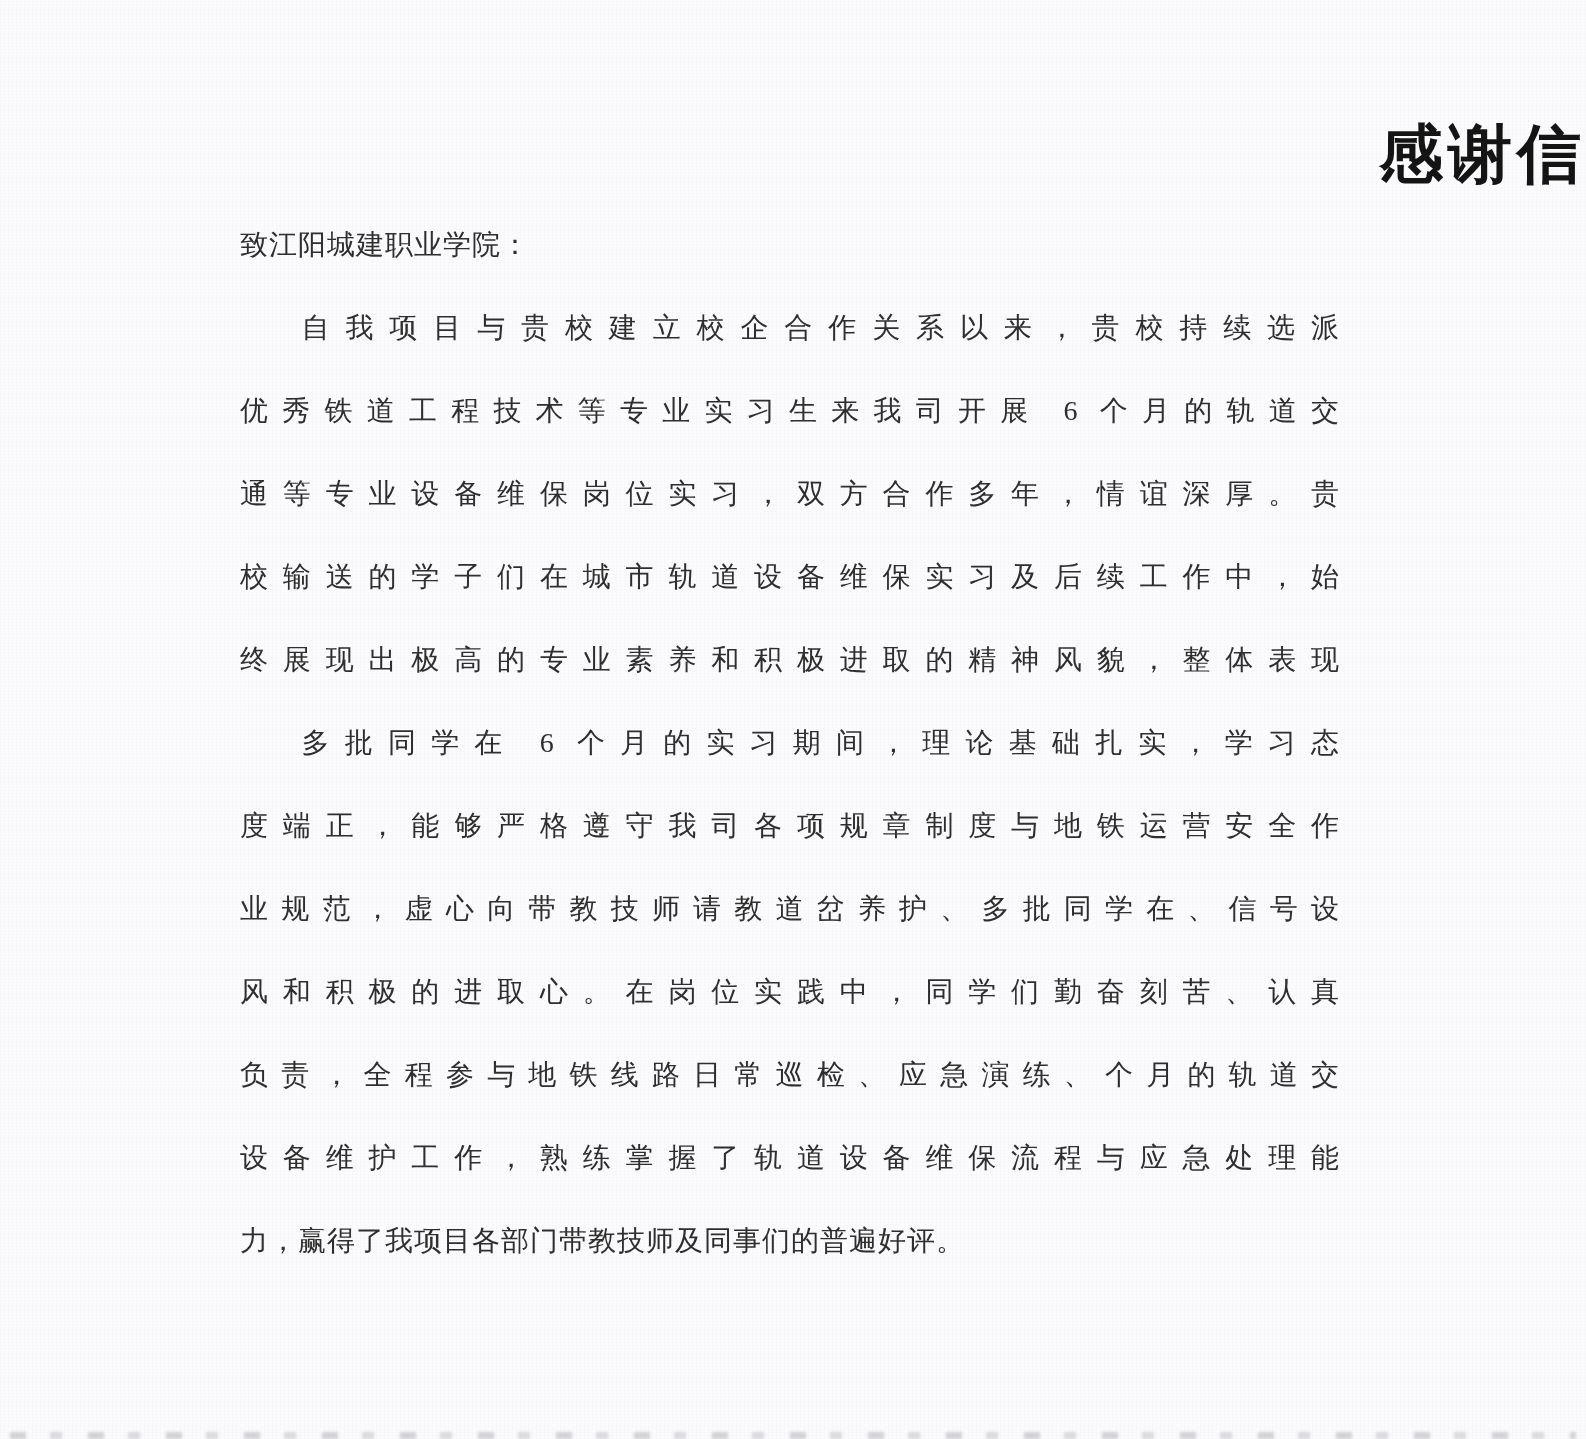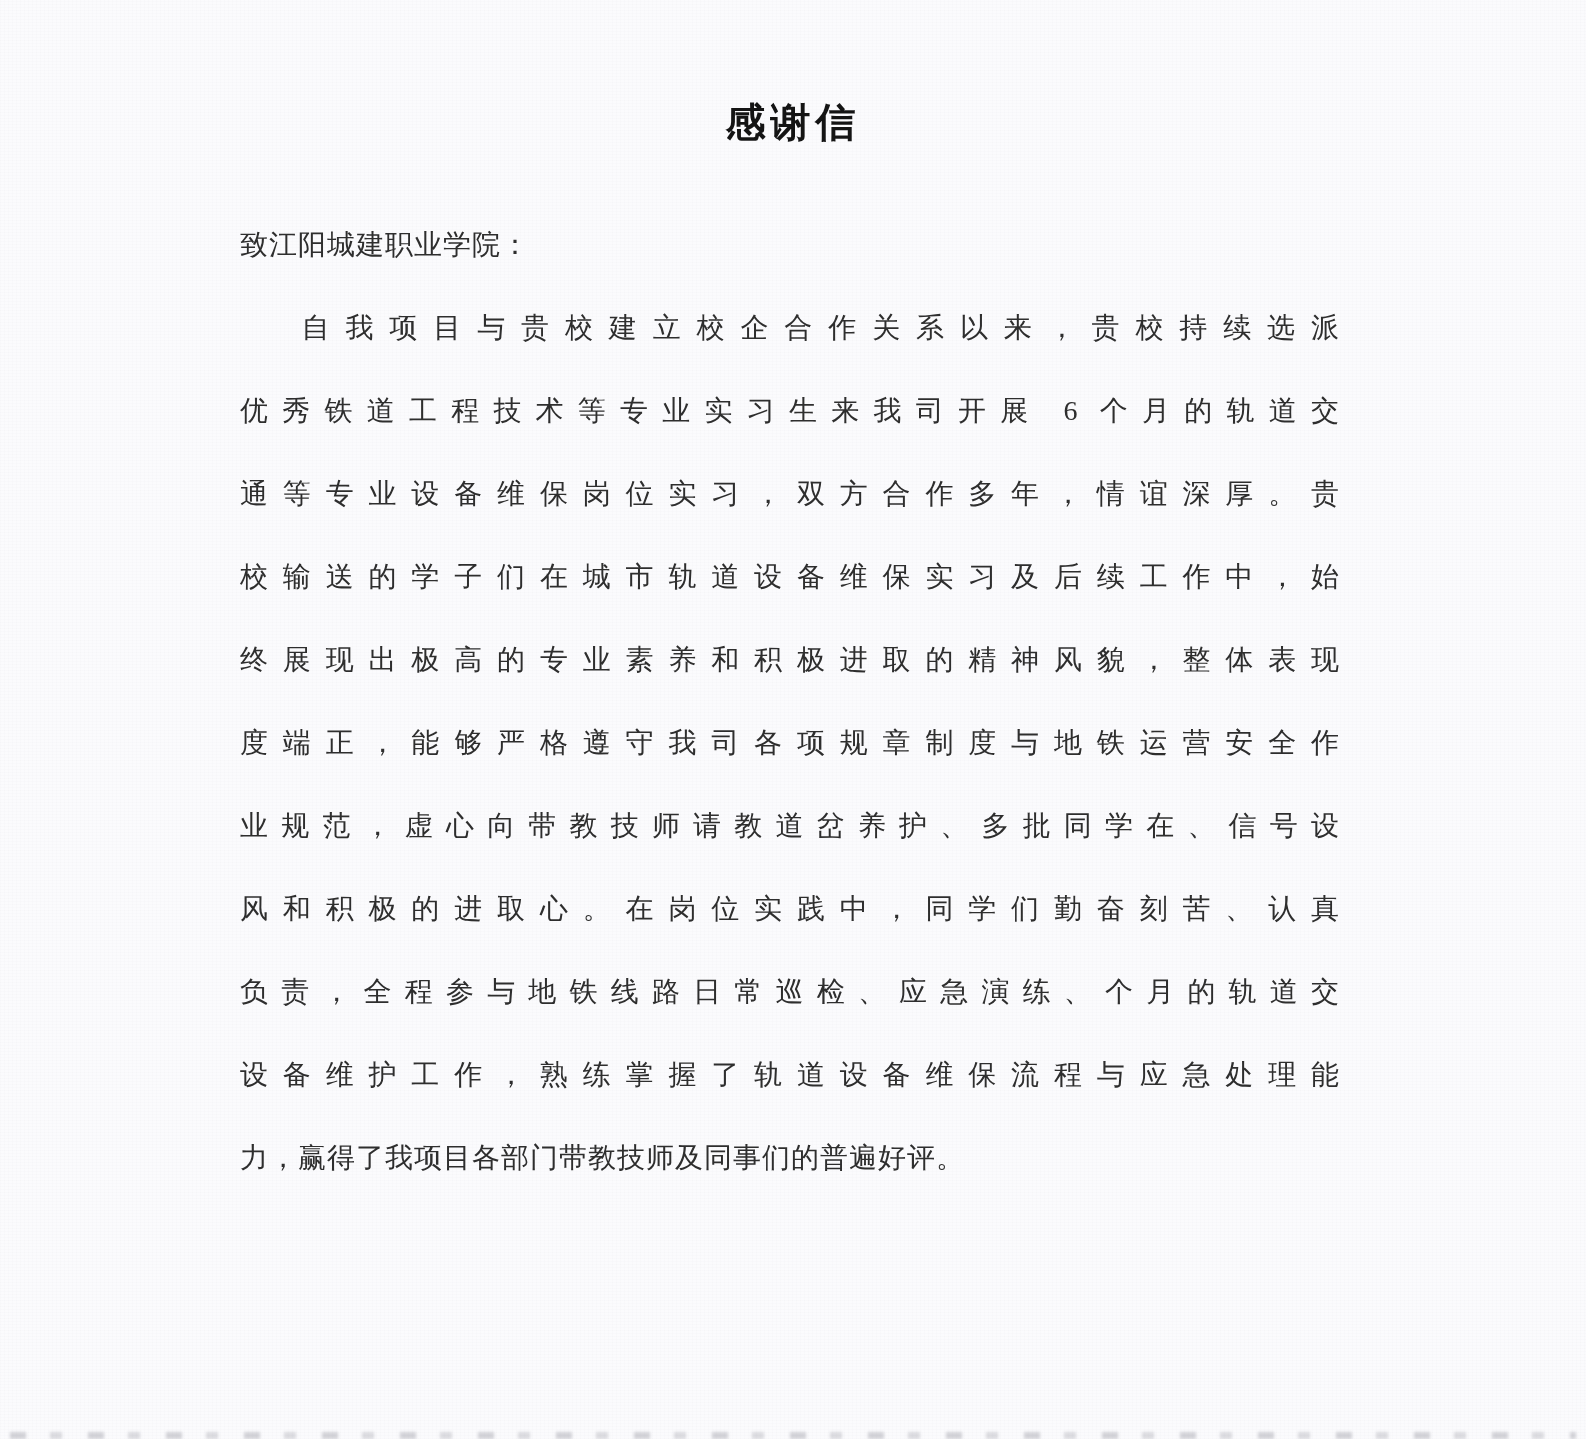--- a/index.html
+++ b/index.html
@@ -18,22 +18,22 @@
       repeating-linear-gradient(0deg, rgba(40,40,70,0.012) 0 1px, transparent 1px 3px),
       repeating-linear-gradient(90deg, rgba(40,40,70,0.010) 0 1px, transparent 1px 4px);
     overflow: hidden;
     font-family: "Liberation Serif", "DejaVu Serif", serif;
   }
   .title {
     position: absolute;
     top: 68px;
     left: 0;
     right: 0;
-    text-align: center;
-    font-size: 40px;
+    text-align: right;
+    font-size: 64px;
     font-weight: 700;
     letter-spacing: 5px;
     color: #141414;
   }
   .letter-body {
     position: absolute;
     top: 203px;
     left: 240px;
     width: 1100px;
     color: #2e2e2e;
@@ -78,20 +78,21 @@
   <h1 class="title">感谢信</h1>
 
   <div class="letter-body">
     <div class="line">致江阳城建职业学院：</div>
     <div id="paragraphs-mount">
         <div class="line justify indent">自我项目与贵校建立校企合作关系以来，贵校持续选派</div>
         <div class="line justify">优秀铁道工程技术等专业实习生来我司开展 6 个月的轨道交</div>
         <div class="line justify">通等专业设备维保岗位实习，双方合作多年，情谊深厚。贵</div>
         <div class="line justify">校输送的学子们在城市轨道设备维保实习及后续工作中，始</div>
         <div class="line justify">终展现出极高的专业素养和积极进取的精神风貌，整体表现</div>
+        <div class="line justify indent">多批同学在 6 个月的实习期间，理论基础扎实，学习态</div>
         <div class="line justify">度端正，能够严格遵守我司各项规章制度与地铁运营安全作</div>
         <div class="line justify">业规范，虚心向带教技师请教道岔养护、多批同学在、信号设</div>
         <div class="line justify">风和积极的进取心。在岗位实践中，同学们勤奋刻苦、认真</div>
         <div class="line justify">负责，全程参与地铁线路日常巡检、应急演练、个月的轨道交</div>
         <div class="line justify">设备维护工作，熟练掌握了轨道设备维保流程与应急处理能</div>
         <div class="line">力，赢得了我项目各部门带教技师及同事们的普遍好评。</div>
       </div>
   </div>
 
   <div class="cutoff-artifact"></div>

